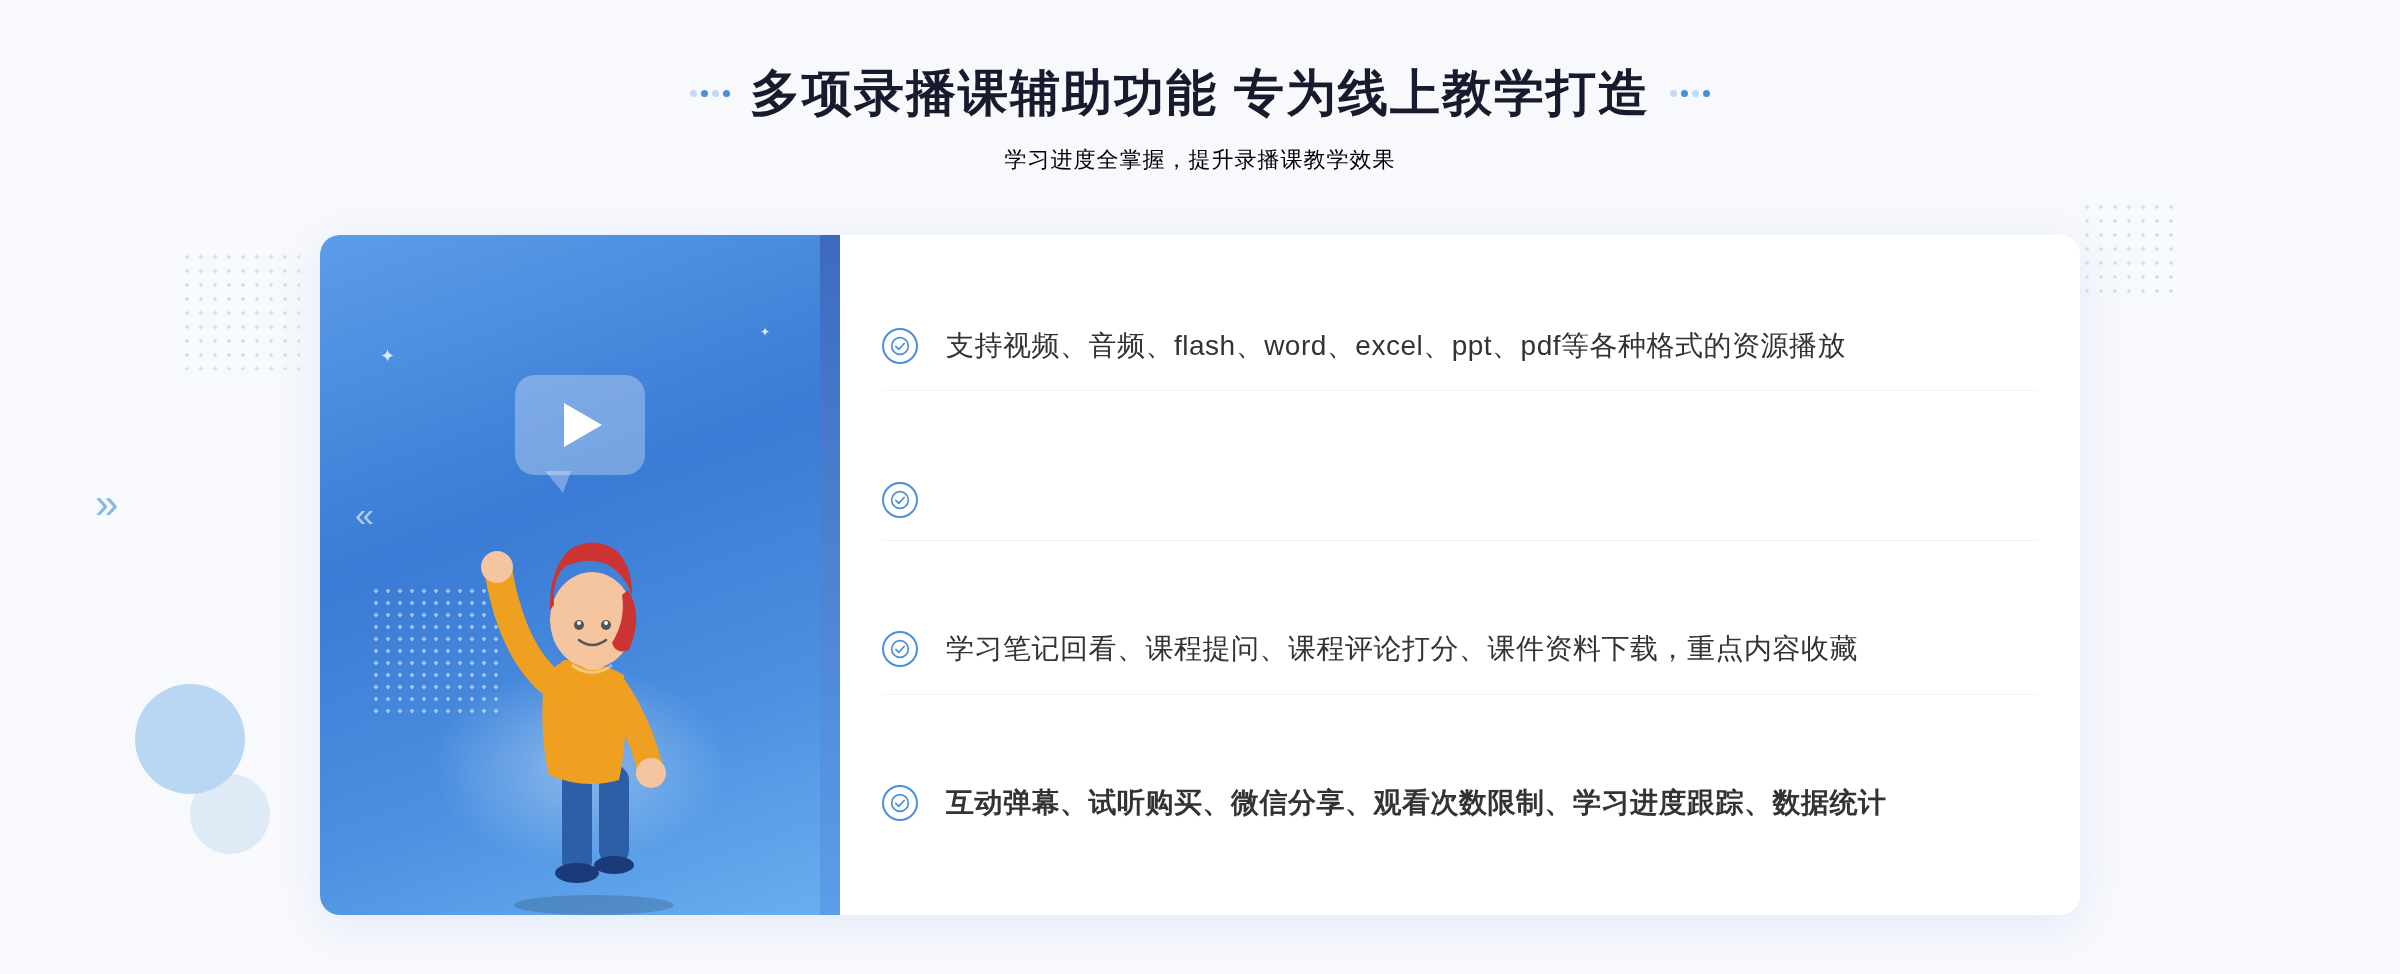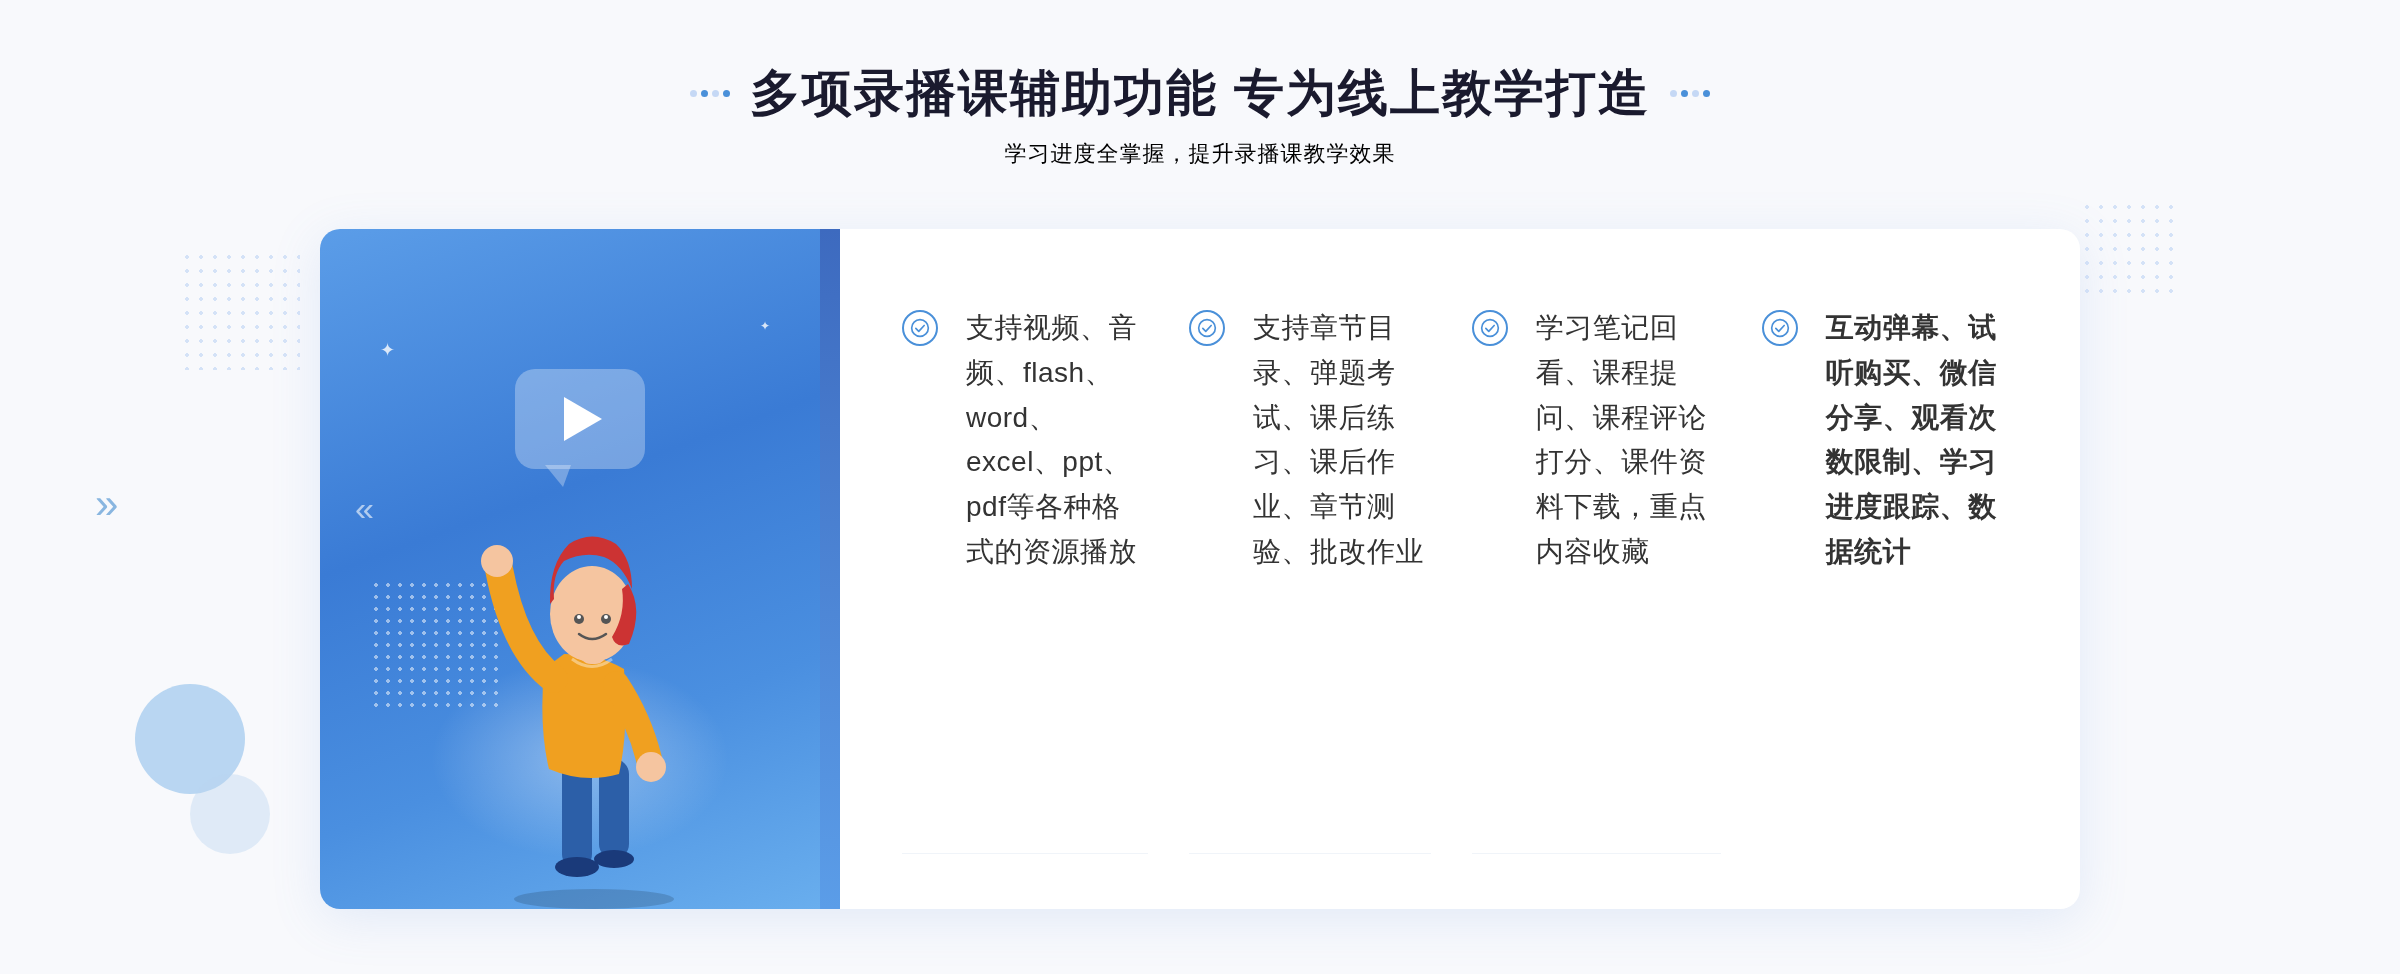--- a/index.html
+++ b/index.html
@@ -89,21 +89,21 @@
       text-align: center;
       margin-bottom: 60px;
       position: relative;
     }
 
     .header-title-row {
       display: flex;
       align-items: center;
       justify-content: center;
       gap: 20px;
-      margin-bottom: 12px;
+      margin-bottom: 18px;
     }
 
     .title-dots {
       display: flex;
       gap: 4px;
     }
 
     .title-dot {
       width: 7px;
       height: 7px;
@@ -242,23 +242,23 @@
       right: 0;
       top: 0;
       bottom: 0;
       width: 20px;
       background: linear-gradient(180deg, #3d6abf, #5b9de8);
     }
 
     
     .features-panel {
       flex: 1;
-      padding: 55px 62px;
-      display: flex;
-      flex-direction: row;
+      padding: 55px 42px;
+      display: flex;
+      flex-direction: column;
       justify-content: space-around;
       gap: 41px;
     }
 
     .feature-item {
       display: flex;
       align-items: flex-start;
       gap: 28px;
       padding: 22px 0;
       border-bottom: 1px solid #f0f4f9;
@@ -415,21 +415,20 @@
         <span class="feature-text">支持视频、音频、flash、word、excel、ppt、pdf等各种格式的资源播放</span>
       </div>
 
       <div class="feature-item">
         <div class="check-icon">
           <svg viewBox="0 0 24 24" fill="none" xmlns="http://www.w3.org/2000/svg">
             <circle cx="12" cy="12" r="10" stroke="#4a90d9" stroke-width="2"></circle>
             <path d="M7 12.5l3.5 3.5 6.5-7" stroke="#4a90d9" stroke-width="2" stroke-linecap="round" stroke-linejoin="round"></path>
           </svg>
         </div>
-        <span class="feature-text">支持章节目录、弹题考试、课后练习、课后作业、章节测验、批改作业</span>
       </div>
 
       <div class="feature-item">
         <div class="check-icon">
           <svg viewBox="0 0 24 24" fill="none" xmlns="http://www.w3.org/2000/svg">
             <circle cx="12" cy="12" r="10" stroke="#4a90d9" stroke-width="2"></circle>
             <path d="M7 12.5l3.5 3.5 6.5-7" stroke="#4a90d9" stroke-width="2" stroke-linecap="round" stroke-linejoin="round"></path>
           </svg>
         </div>
         <span class="feature-text">学习笔记回看、课程提问、课程评论打分、课件资料下载，重点内容收藏</span>

